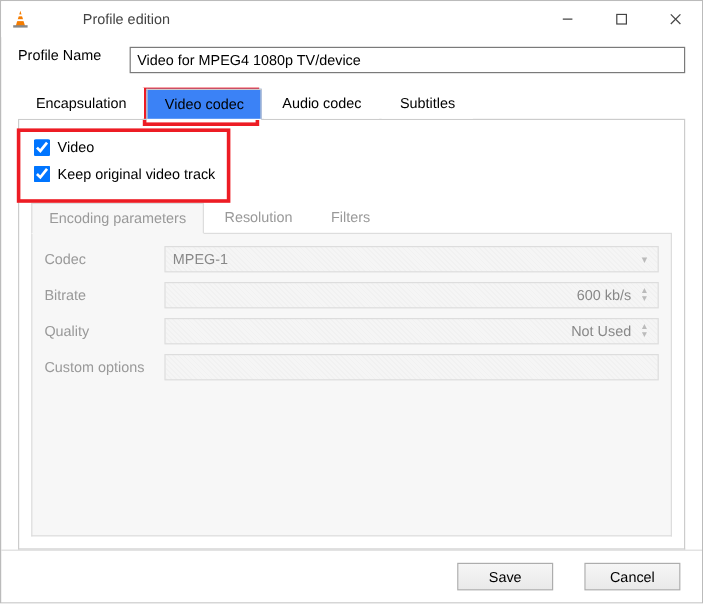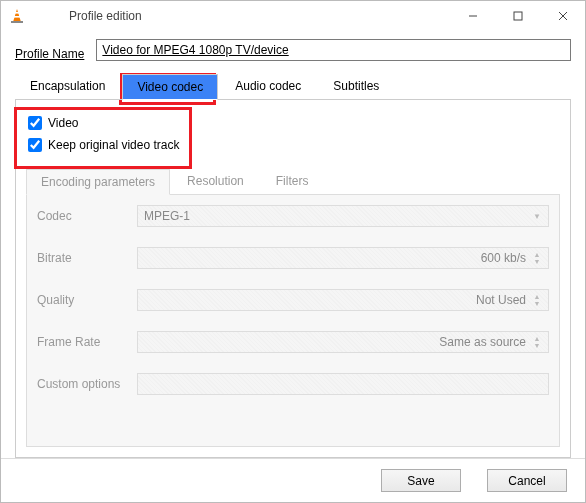--- a/index.html
+++ b/index.html
@@ -31,21 +31,21 @@
   .titlebar .icon { width: 16px; height: 16px; margin-right: 6px; display:flex;align-items:center;justify-content:center;}
   .titlebar .title-text { flex: 1; color: #444; margin-left: 38px; }
   .winbtn { width: 45px; height: 30px; display:flex; align-items:center; justify-content:center; color:#666; }
   .winbtn svg { width:10px; height:10px; }
   .body {
     flex: 1;
     padding: 8px 14px 10px 14px;
     display: flex;
     flex-direction: column;
   }
-  .profile-row { display:flex; align-items:flex-end; gap:12px; margin-bottom: 12px; text-decoration: underline;}
+  .profile-row { display:flex; align-items:flex-start; gap:24px; margin-bottom: 12px;}
   .profile-row input {
     flex:1; height: 22px; border:1px solid #7a7a7a; padding: 0 5px; font: inherit;
   }
   .tab-strip {
     display:flex; border-bottom:1px solid #ccc; position:relative; z-index:2;
     padding-left: 0;
   }
   .tab {
     padding: 5px 14px 5px 14px;
     border: 1px solid transparent;
@@ -87,21 +87,21 @@
     position:relative; bottom:-1px;
     background:#f7f7f7;
   }
   .subpanel {
     border:1px solid #ddd; border-top:none;
     background:#f7f7f7;
     padding:10px;
     flex:1;
   }
   .form-row {
-    display:flex; align-items:center; margin-bottom:20px; height:22px;justify-content:center;
+    display:flex; align-items:center; margin-bottom:8px; height:22px;justify-content:center;
   }
   .form-row .lbl { width:100px; color:#999; }
   .field {
     flex:1; height:22px; border:1px solid #ddd;
     background: repeating-linear-gradient(45deg,#f1f1f1,#f1f1f1 1px,#f5f5f5 1px,#f5f5f5 3px);
     display:flex; align-items:center; justify-content:space-between;
     padding:0 4px 0 6px; color:#888;
   }
   .field.right { justify-content:flex-end; gap:4px;}
   .caret { width:14px; display:flex; align-items:center; justify-content:center; color:#bbb; font-size:9px;}
@@ -198,27 +198,20 @@
           </div>
         </div>
         <div class="form-row">
           <span class="lbl">Quality</span>
           <div class="field right">
             <span>Not Used</span>
             <span class="spin">▲<br>▼</span>
           </div>
         </div>
         <div class="form-row">
-          <span class="lbl">Frame Rate</span>
-          <div class="field right">
-            <span>Same as source</span>
-            <span class="spin">▲<br>▼</span>
-          </div>
-        </div>
-        <div class="form-row">
           <span class="lbl">Custom options</span>
           <div class="field">
             <span></span>
           </div>
         </div>
       </div>
     </div>
 
     <div class="footer-border"></div>
     <div class="btn-row">

